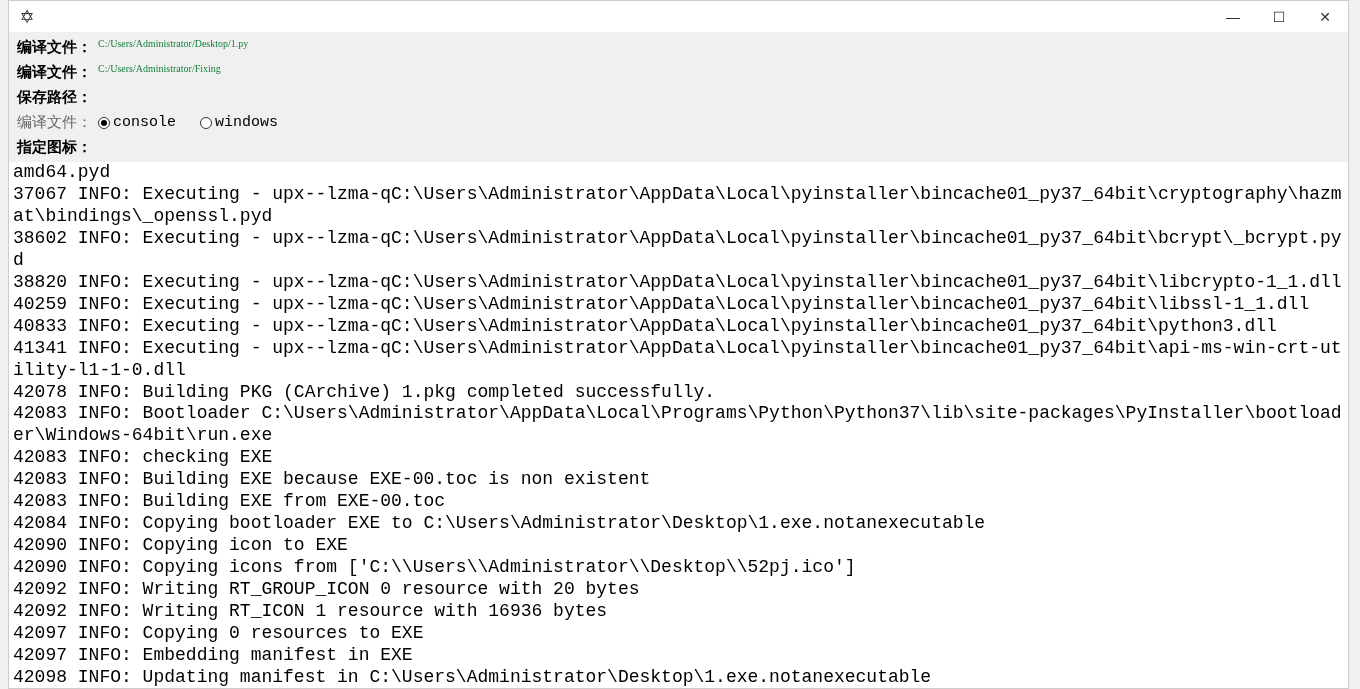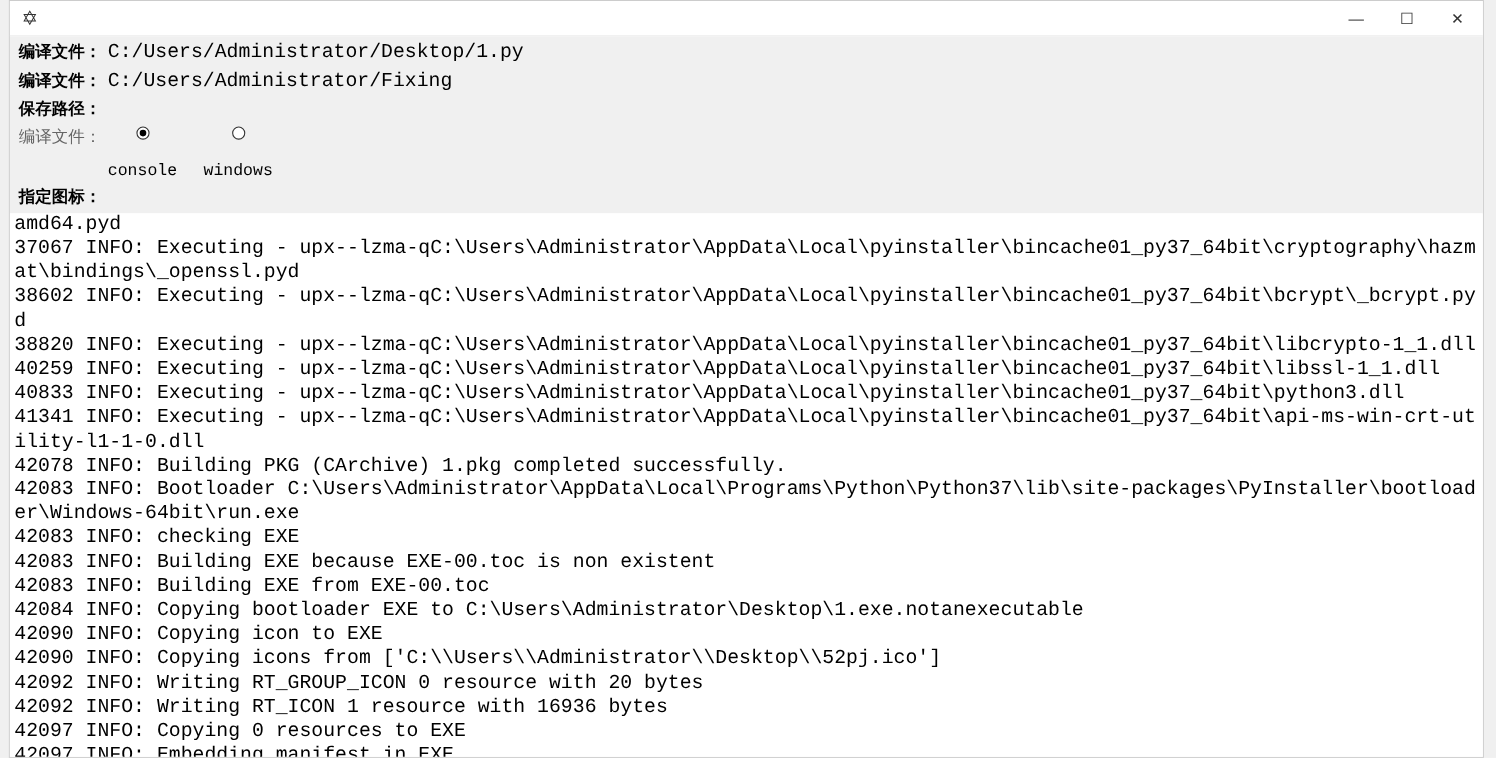--- a/index.html
+++ b/index.html
@@ -60,38 +60,37 @@
       padding: 3px 0;
       font-size: 15px;
     }
     .header-label {
       color: #000000;
       margin-right: 6px;
       font-weight: bold;
       white-space: nowrap;
     }
     .header-value {
-      font-family: Liberation Mono, monospace;
-      color: #000000;
-      font-size: 18px;
+      font-family: Liberation Serif, serif;
+      color: #15803d;
+      font-size: 10px;
     }
     .radio-group {
       display: flex;
       align-items: center;
       gap: 8px;
       font-family: "Consolas", "Courier New", monospace;
       font-size: 15px;
       color: #000000;
     }
     .radio-opt {
       display: flex;
       align-items: center;
-      gap: 20px;
+      gap: 3px;
       margin-right: 16px;
-      flex-direction: column;
     }
     .radio-circle {
       width: 12px;
       height: 12px;
       border: 1px solid #333333;
       border-radius: 50%;
       display: inline-flex;
       align-items: center;
       justify-content: center;
       background: #ffffff;

